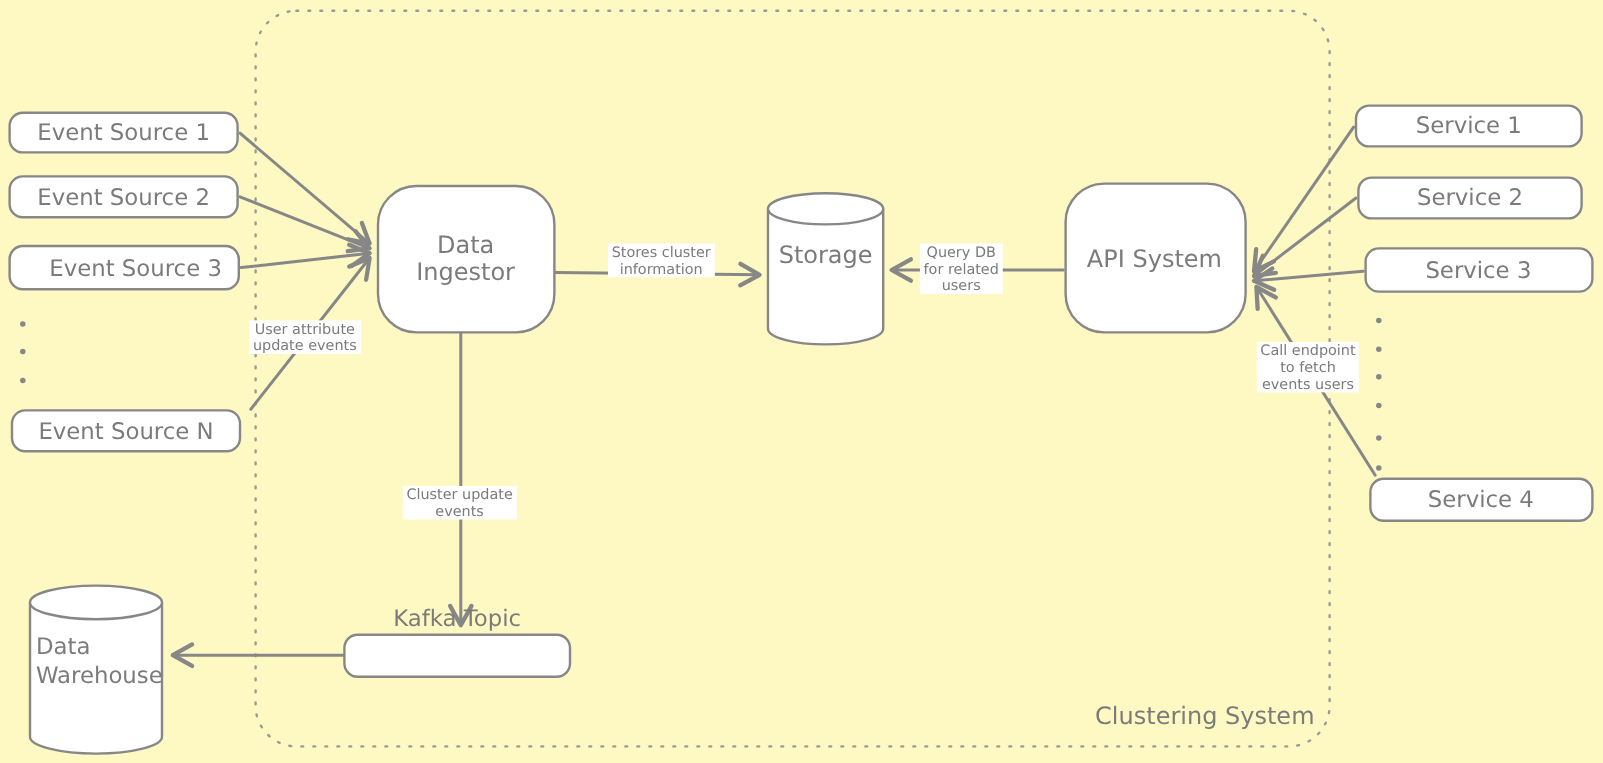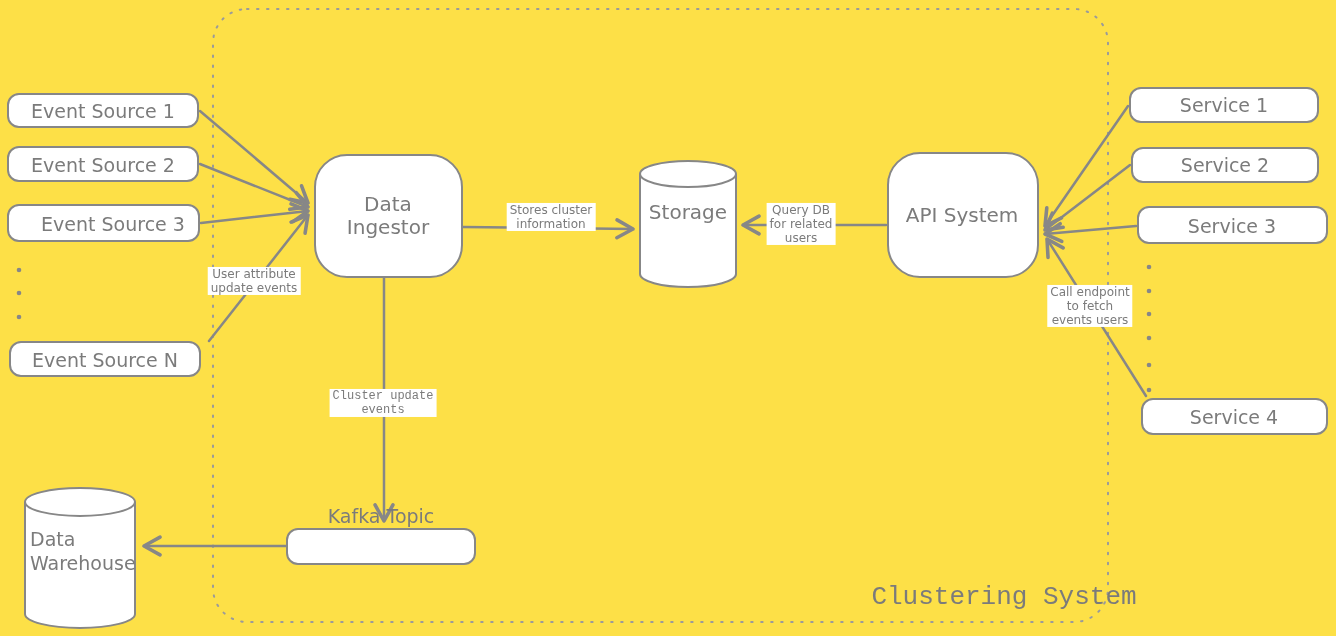--- a/index.html
+++ b/index.html
@@ -1,36 +1,36 @@
 <!DOCTYPE html>
 <html><head>
 <meta charset="utf-8">
 <style>
   html, body { margin: 0; padding: 0; background: #ffffff; }
   .canvas {
     position: relative;
     width: 1336px;
     height: 636px;
-    background: #fde047;
+    background: #fef9c3;
     overflow: hidden;
     font-family: "DejaVu Sans", sans-serif;
   }
   .canvas svg { position: absolute; left: 0; top: 0; }
   .lbl {
     position: absolute;
     transform: translate(-50%, -50%);
     color: #7b7b7b;
     white-space: pre-line;
     text-align: center;
     line-height: 1.17;
   }
   .node-lbl { font-size: 20px; background: transparent; }
   .sm-lbl   { font-size: 19px; background: transparent; }
   .edge-lbl { font-size: 12px; background: #ffffff; padding: 0 3px; }
-  .title-lbl { font-size: 26px; background: transparent; font-family: Liberation Mono, monospace; }
+  .title-lbl { font-size: 20px; background: transparent; }
   .dw-lbl {
     position: absolute;
     transform: none;
     left: 30px; top: 528px;
     color: #7b7b7b;
     font-size: 19px;
     white-space: pre-line;
     text-align: left;
     line-height: 1.25;
   }
@@ -132,18 +132,18 @@
   <div class="lbl edge-lbl" style="left:254px; top:281px;">User attribute
 update events</div>
   <div class="lbl edge-lbl" style="left:551px; top:217px;">Stores cluster
 information</div>
   <div class="lbl edge-lbl" style="left:801px; top:224px;">Query DB
 for related
 users</div>
   <div class="lbl edge-lbl" style="left:1090px; top:306px;">Call endpoint
 to fetch
 events users</div>
-  <div class="lbl edge-lbl" style="left:383px; top:403px;font-family:Liberation Mono, monospace;">Cluster update
+  <div class="lbl edge-lbl" style="left:383px; top:419px;">Cluster update
 events</div>
 
   <div class="lbl title-lbl" style="left:1004px; top:597px;">Clustering System</div>
 
 </div>
 
 </body></html>

